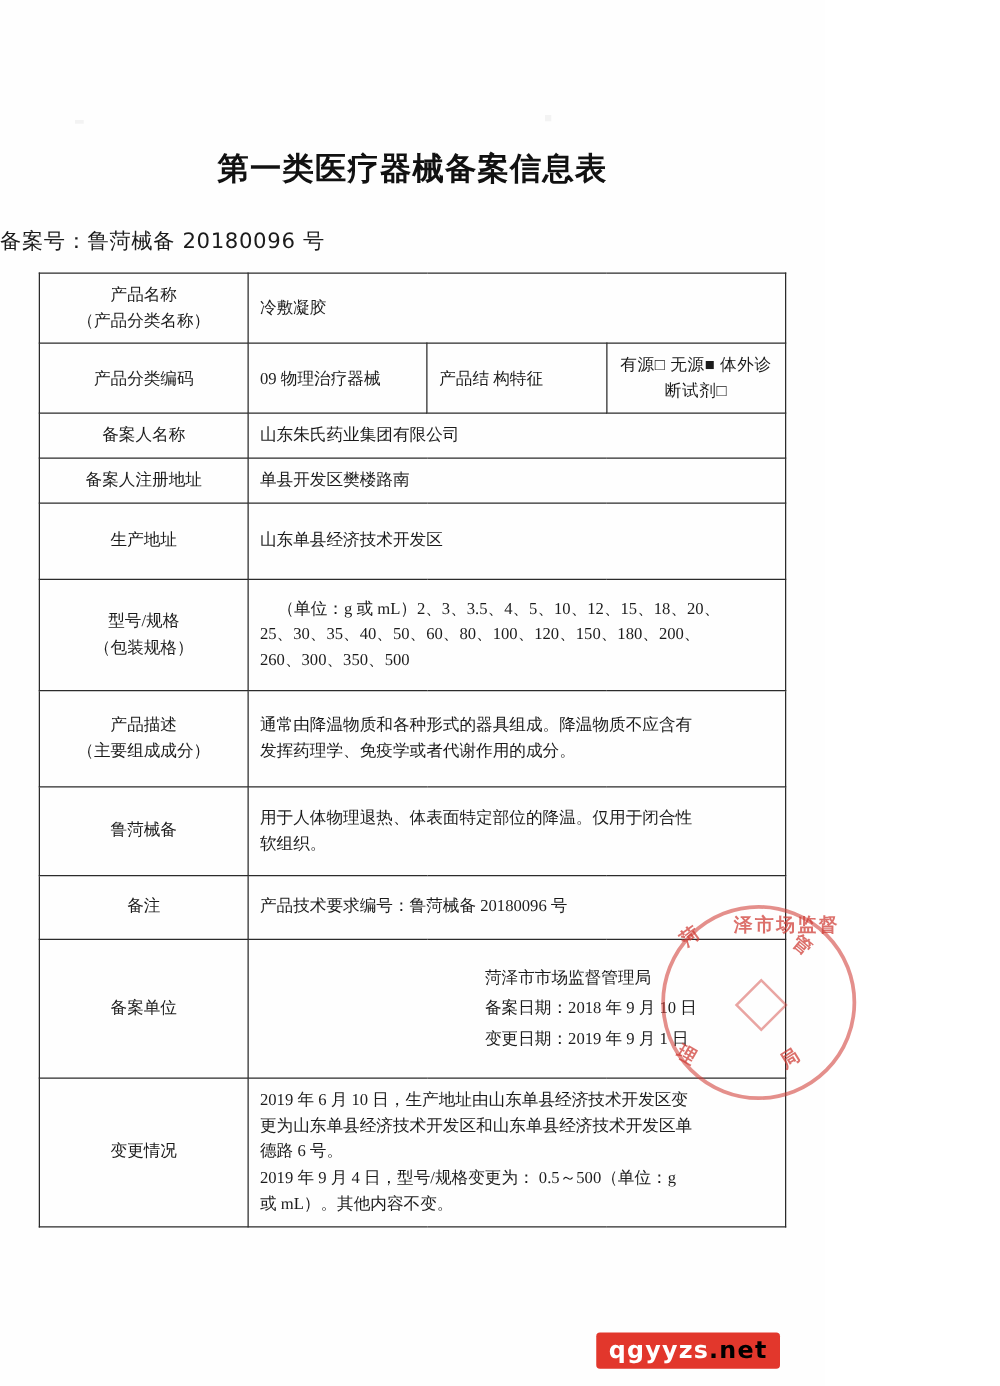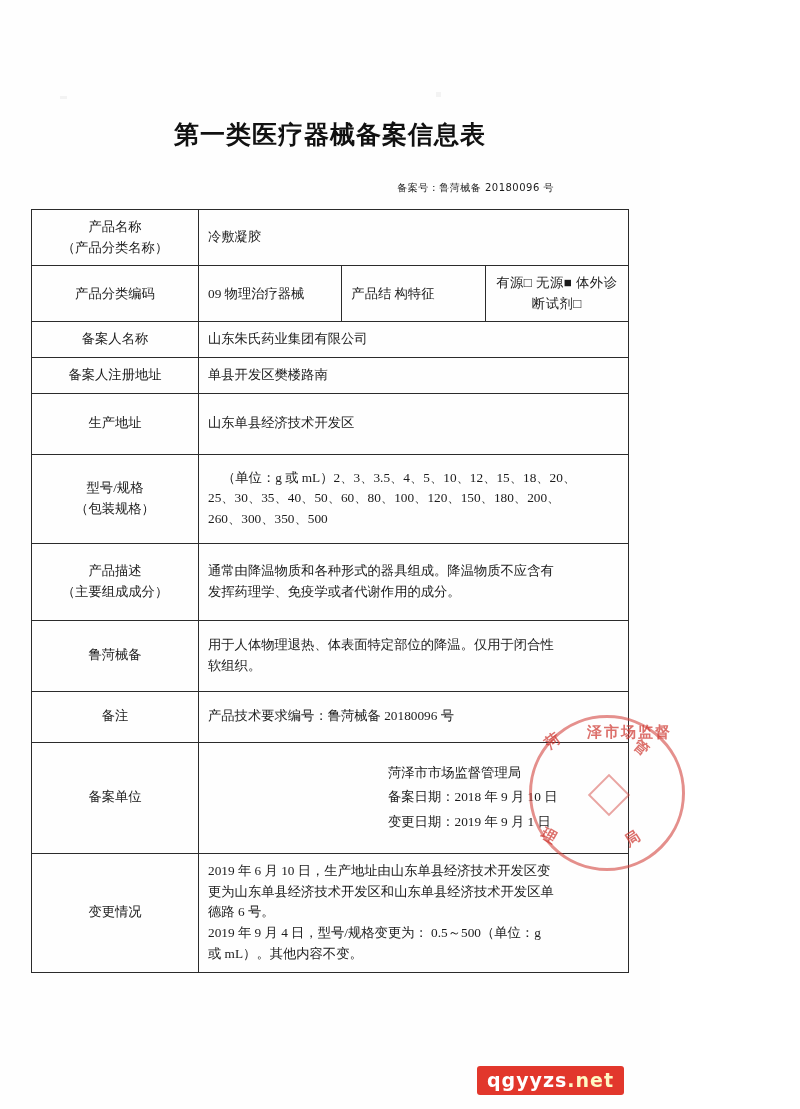--- a/index.html
+++ b/index.html
@@ -24,24 +24,23 @@
   }
   .title {
     text-align: center;
     font-size: 25px;
     font-weight: bold;
     letter-spacing: 1px;
     margin-top: 118px;
     color: #111;
   }
   .filing-no {
-    text-align: right;
     padding-right: 106px;
     margin-top: 30px;
-    font-size: 10px;
+    font-size: 17px;
     letter-spacing: 0.5px;
   }
   table.doc {
     border-collapse: collapse;
     margin: 14px auto 0 auto;
     width: 598px;
     table-layout: fixed;
     font-family: Liberation Serif, serif;
   }
   table.doc td {
@@ -124,21 +123,21 @@
     bottom: 14px;
     padding: 3px 10px 4px 10px;
     background: #e2372c;
     color: #ffffff;
     font-size: 19px;
     font-weight: bold;
     letter-spacing: 1px;
     border-radius: 3px;
     font-family: "DejaVu Sans", "Liberation Sans", sans-serif;
   }
-  .watermark .dom { color: #fef9c3; }
+  .watermark .dom { color: #000000; }
   .scan-mark {
     position: absolute;
     background: #f2f2f2;
     opacity: 0.9;
   }
   .change-cell { line-height: 1.7; }
 </style>
 </head>
 <body>
 

